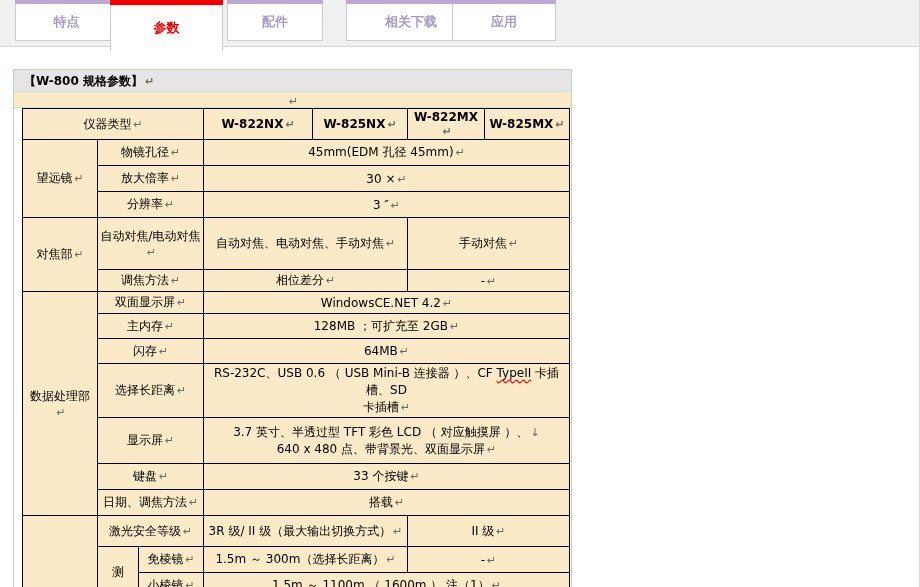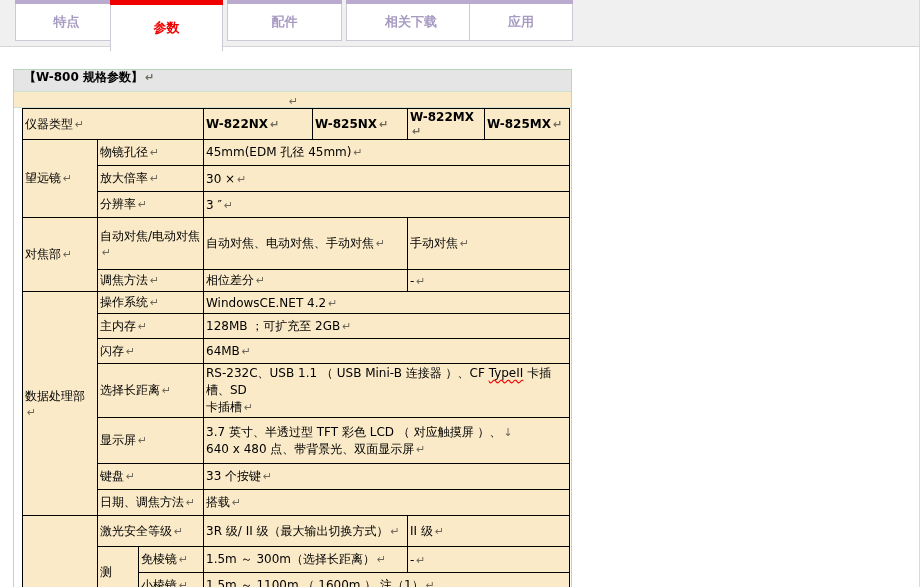--- a/index.html
+++ b/index.html
@@ -19,47 +19,47 @@
     height:36px;background:#ffffff;
     border:1px solid #cdc9d4;border-top:none;
     display:flex;align-items:center;justify-content:center;
     font-size:13px;font-weight:bold;color:#a79bc2;
   }
   .tab.active{z-index:3;}
   .tab.active .bar{height:5px;background:#ee0000;}
   .tab.active .body{height:46px;border-bottom:none;color:#ee0000;background:#ffffff;}
   .tab0{left:7px;width:103px;padding-left:8px;}
   .tab1{left:110px;width:113px;}
-  .tab2{left:227px;width:115px;}
+  .tab2{left:227px;width:96px;}
   .tab3{left:346px;width:130px;}
-  .tab4{left:469px;width:104px;}
+  .tab4{left:452px;width:104px;}
 
   
   .spec-box{
     position:absolute;left:13px;top:69px;width:557px;
     border:1px solid #bcd6bc;background:#ffffff;z-index:0;
   }
   .spec-title{
-    height:21px;line-height:14px;background:#e5e5e5;
+    height:21px;line-height:22px;background:#e5e5e5;
     border-bottom:1px solid #cfe2cf;
     font-size:12px;font-weight:bold;padding-left:10px;white-space:nowrap;
   }
   .spec-empty-row{
     height:15px;line-height:15px;background:#faeac8;
     border-bottom:1px solid #cfe2cf;text-align:center;
   }
 
   
   table.spec{
     border-collapse:collapse;table-layout:fixed;
     width:547px;margin-left:8px;
   }
   table.spec td{
     border:1px solid #000;background:#faeac8;
-    font-size:12px;text-align:left;vertical-align:middle;
+    font-size:12px;text-align:center;vertical-align:middle;
     padding:1px 2px;overflow:hidden;word-break:break-all;
   }
   td.model{font-weight:bold;}
   td.tight{padding:0 6px;}
   td.vbottom{vertical-align:bottom;padding-bottom:1px;}
   tr.r26{height:26px;} tr.r52{height:52px;} tr.r22{height:22px;}
   tr.r25{height:25px;margin-top:40px;} tr.r50{height:50px;} tr.r46{height:46px;}
   tr.r31{height:31px;margin-top:39px;}
 
   .pm{font-style:normal;color:#6f6a5d;font-size:11px;margin-left:2px;}
@@ -152,34 +152,34 @@
       <td colspan="2"><span>手动对焦</span><i class="pm">↵</i></td>
     </tr>
     <tr class="r22">
       <td colspan="2"><span>调焦方法</span><i class="pm">↵</i></td>
       <td colspan="2"><span>相位差分</span><i class="pm">↵</i></td>
       <td colspan="2"><span>-</span><i class="pm">↵</i></td>
     </tr>
 
     <tr class="r22">
       <td rowspan="7"><span>数据处理部</span><i class="pm">↵</i></td>
-      <td colspan="2"><span>操作系统</span><i class="pm">↵</i></td>
+      <td colspan="2"><span>双面显示屏</span><i class="pm">↵</i></td>
       <td colspan="4"><span>WindowsCE.NET 4.2</span><i class="pm">↵</i></td>
     </tr>
     <tr class="r25">
       <td colspan="2"><span>主内存</span><i class="pm">↵</i></td>
       <td colspan="4"><span>128MB ；可扩充至 2GB</span><i class="pm">↵</i></td>
     </tr>
     <tr class="r25">
       <td colspan="2"><span>闪存</span><i class="pm">↵</i></td>
       <td colspan="4"><span>64MB</span><i class="pm">↵</i></td>
     </tr>
     <tr class="r50">
       <td colspan="2"><span>选择长距离</span><i class="pm">↵</i></td>
-      <td colspan="4"><span>RS-232C、USB 1.1 （ USB Mini-B 连接器 ）、CF </span><span class="wavy">TypeII</span><span> 卡插槽、SD</span><br><span>卡插槽</span><i class="pm">↵</i></td>
+      <td colspan="4"><span>RS-232C、USB 0.6 （ USB Mini-B 连接器 ）、CF </span><span class="wavy">TypeII</span><span> 卡插槽、SD</span><br><span>卡插槽</span><i class="pm">↵</i></td>
     </tr>
     <tr class="r46">
       <td colspan="2"><span>显示屏</span><i class="pm">↵</i></td>
       <td colspan="4"><span>3.7 英寸、半透过型 TFT 彩色 LCD （ 对应触摸屏 ）、</span><i class="pm">↓</i><br><span>640 x 480 点、带背景光、双面显示屏</span><i class="pm">↵</i></td>
     </tr>
     <tr class="r26">
       <td colspan="2"><span>键盘</span><i class="pm">↵</i></td>
       <td colspan="4"><span>33 个按键</span><i class="pm">↵</i></td>
     </tr>
     <tr class="r26">

